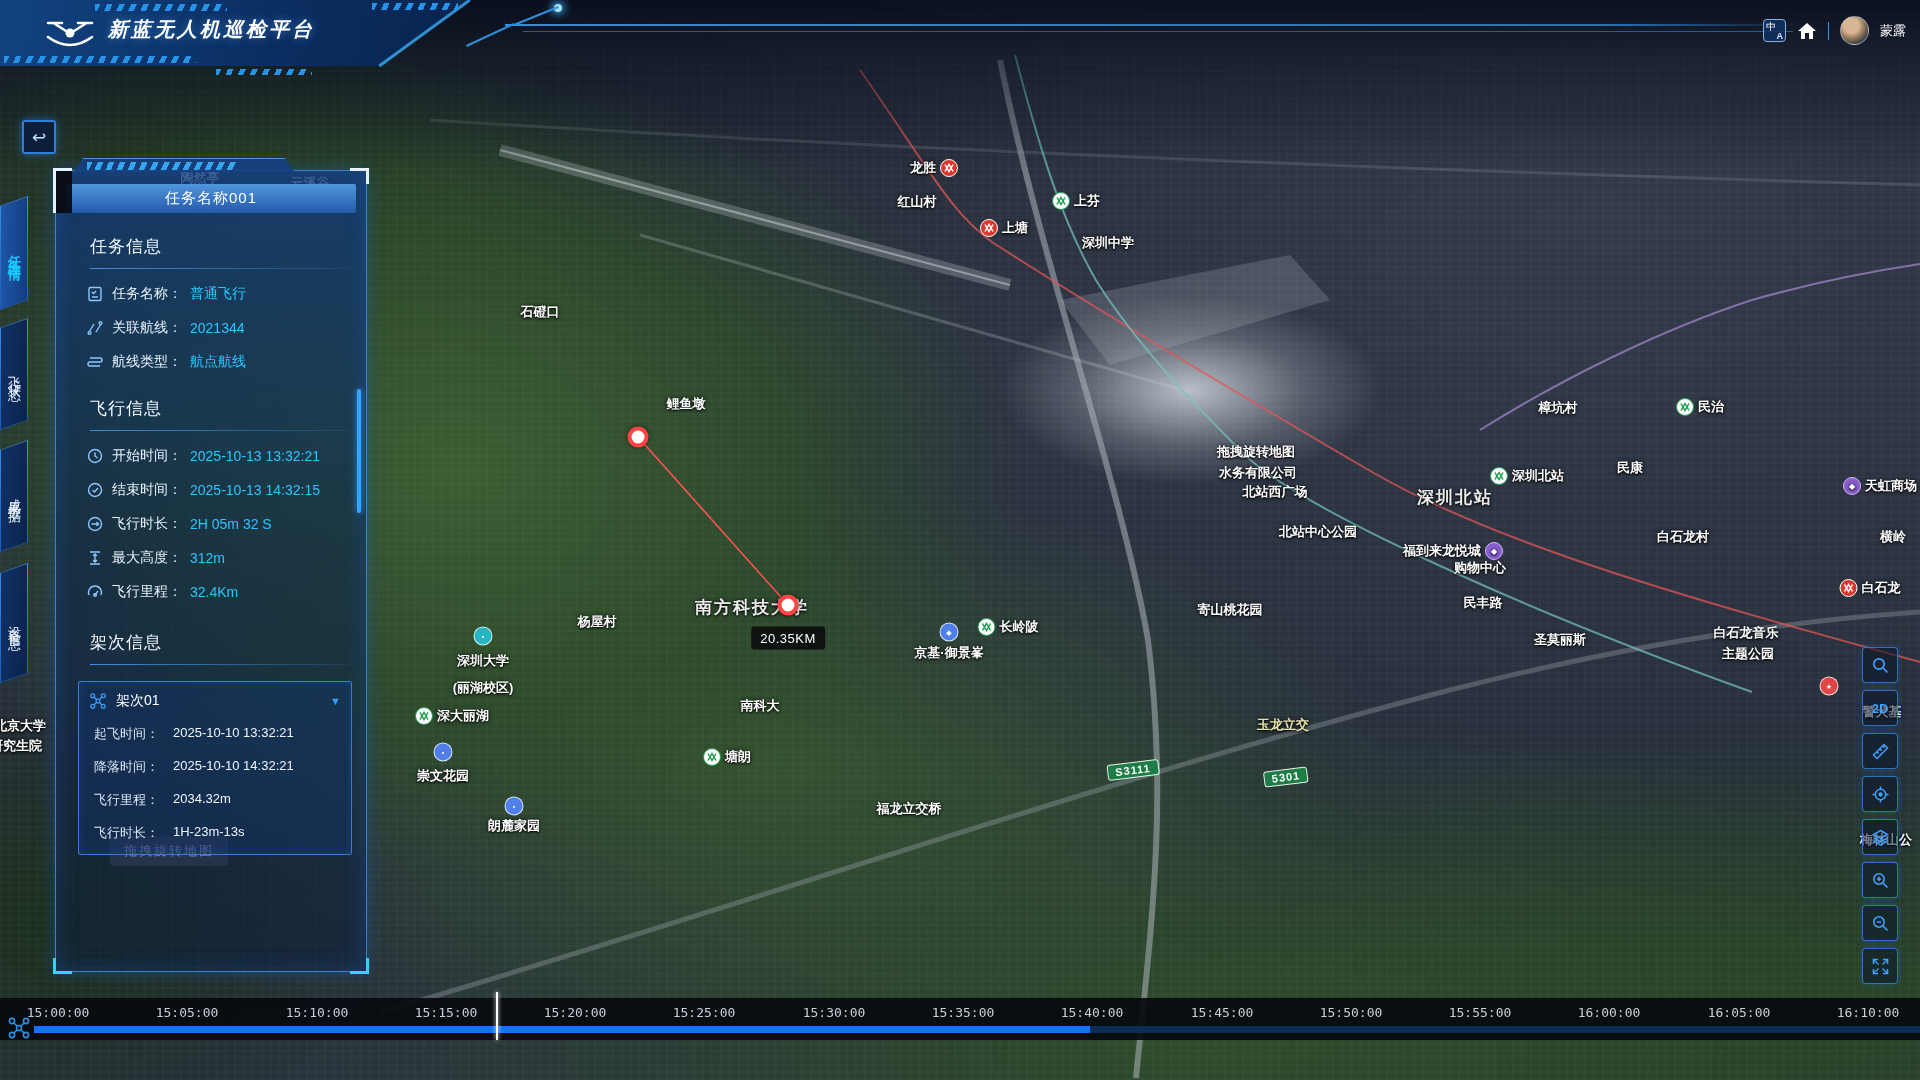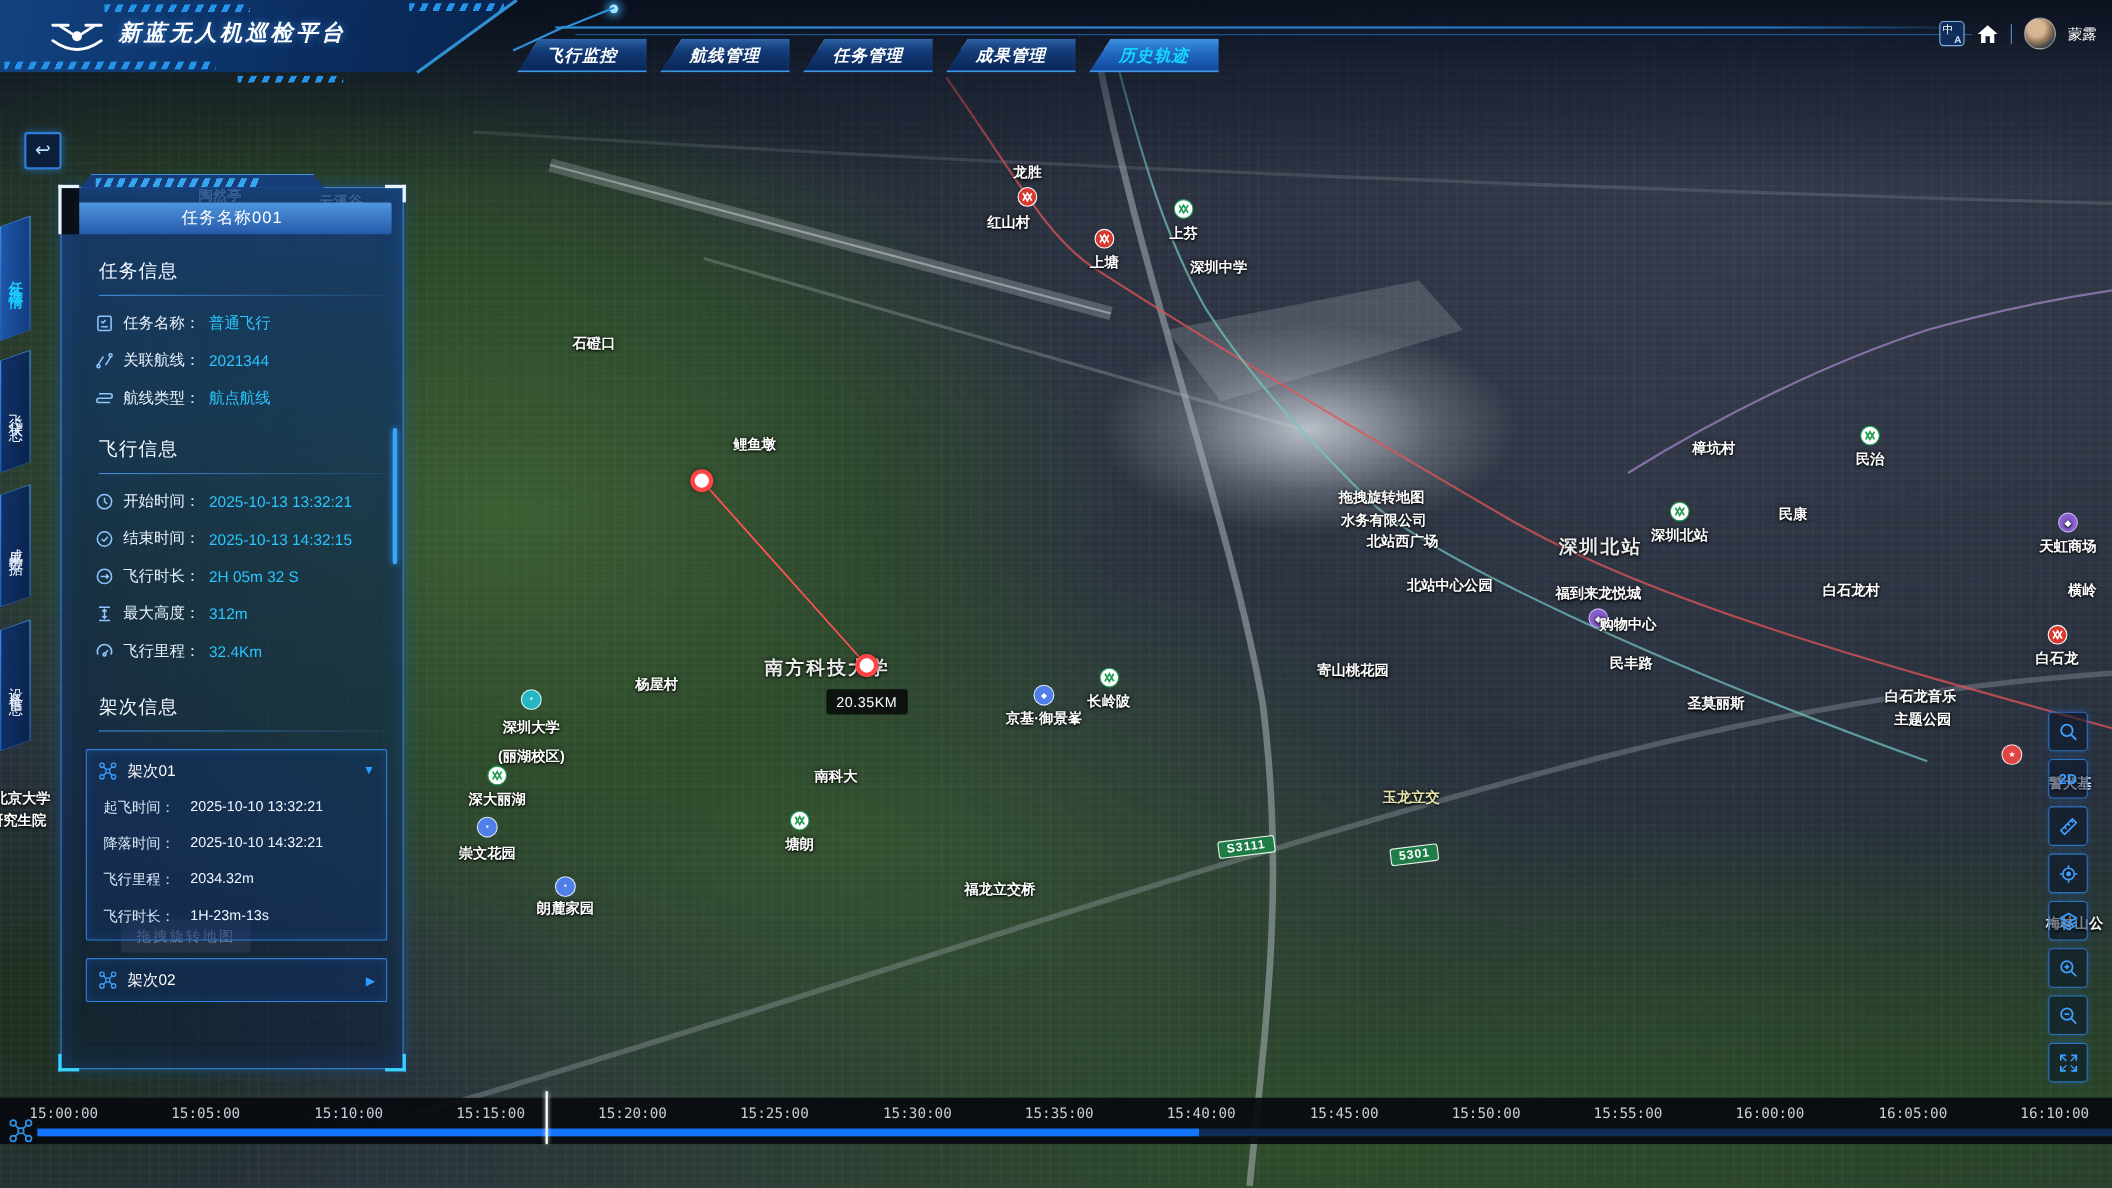--- a/index.html
+++ b/index.html
@@ -17,21 +17,21 @@
     radial-gradient(ellipse 520px 240px at 160px 150px, rgba(34,52,34,.8), transparent 100%),
     radial-gradient(ellipse 1300px 560px at 1600px 220px, rgba(54,60,76,.9), transparent 100%),
     linear-gradient(180deg, rgba(24,30,42,.95), rgba(34,42,54,.55) 35%, rgba(38,46,58,.35));}
   .map-noise{position:absolute;inset:0;background:
     repeating-linear-gradient(0deg, rgba(255,255,255,.02) 0 2px, transparent 2px 7px),
     repeating-linear-gradient(90deg, rgba(255,255,255,.018) 0 2px, transparent 2px 9px);}
   .map-vignette{position:absolute;inset:0;background:linear-gradient(180deg, rgba(6,12,26,.88), rgba(8,16,32,.5) 60px, transparent 170px);}
   svg.roads{position:absolute;inset:0;}
   .mlabel{position:absolute;transform:translate(-50%,-50%);display:flex;align-items:center;gap:4px;
     color:#fff;font-size:13px;font-weight:bold;white-space:nowrap;z-index:4;
-    text-shadow:0 1px 2px rgba(0,0,0,.95),0 0 4px rgba(0,0,0,.8);flex-direction:column;}
+    text-shadow:0 1px 2px rgba(0,0,0,.95),0 0 4px rgba(0,0,0,.8);}
   .mlabel.lg{font-size:17px;color:rgba(255,255,255,.92);letter-spacing:2px;}
   .mlabel.yel{color:#e7e3ad;}
   .mi{display:inline-flex;align-items:center;justify-content:center;width:16px;height:16px;border-radius:50%;flex:0 0 16px;}
   .mi svg{width:10px;height:10px;}
   .mi.mg{background:#fff;color:#1d9e4e;border:1px solid #1d9e4e;}
   .mi.mr{background:#d9382e;color:#fff;border:1px solid #fff;}
   .mi.pp{background:#8a5fd0;color:#fff;border:1px solid #c9b4ef;font-size:8px;}
   .pio{position:absolute;transform:translate(-50%,-50%);width:17px;height:17px;border-radius:50%;z-index:4;
     display:flex;align-items:center;justify-content:center;color:#fff;font-size:7px;border:1px solid rgba(255,255,255,.8);}
   .badge-road{position:absolute;transform:translate(-50%,-50%) rotate(-7deg);z-index:4;background:#1e7d46;border:1px solid #e8f2e8;
@@ -315,27 +315,20 @@
   <div class="logo-drone">
     <svg width="56" height="42" viewBox="0 0 56 42" fill="none" stroke="#fff" stroke-width="2.6" stroke-linecap="round">
       <path d="M6,12 h14 M36,12 h14"></path>
       <path d="M13,13 L24,20 M43,13 L32,20"></path>
       <circle cx="28" cy="22" r="4.5" fill="#fff" stroke="none"></circle>
       <path d="M6,26 Q28,42 50,26"></path>
     </svg>
   </div>
   <div class="logo-title">新蓝无人机巡检平台</div>
 
-  <div class="tabs">
-    <div class="tab">飞行监控</div>
-    <div class="tab">航线管理</div>
-    <div class="tab">任务管理</div>
-    <div class="tab">成果管理</div>
-    <div class="tab active">历史轨迹</div>
-  </div>
 
   <div class="usr">
     <div class="lang-badge">
       <span class="zh">中</span>
       <span class="en">A</span>
     </div>
     <div class="home-btn">
       <svg width="20" height="20" viewBox="0 0 20 20" fill="#fff">
           <path d="M10,2 L19,10 H16 V18 H12 V12 H8 V18 H4 V10 H1 Z"></path>
         </svg>
@@ -498,36 +491,20 @@
       <div class="srow">
         <span>飞行里程：</span>
         <span class="v">2034.32m</span>
         </div>
       <div class="srow">
         <span>飞行时长：</span>
         <span class="v">1H-23m-13s</span>
         </div>
     </div>
 
-    <div class="scard collapsed">
-      <div class="scard-h">
-        <span class="dri">
-          <svg width="18" height="18" viewBox="0 0 24 24" fill="none" stroke="currentColor" stroke-width="1.6">
-              <circle cx="5" cy="5" r="2.6"></circle>
-              <circle cx="19" cy="5" r="2.6"></circle>
-              <circle cx="5" cy="19" r="2.6"></circle>
-              <circle cx="19" cy="19" r="2.6"></circle>
-              <path d="M7,7 L10,10 M17,7 L14,10 M7,17 L10,14 M17,17 L14,14"></path>
-              <rect x="9.6" y="9.6" width="4.8" height="4.8" rx="1.4"></rect>
-            </svg>
-          </span>
-        <span>架次02</span>
-        <span class="caret">▶</span>
-      </div>
-    </div>
   </div>
 
   <div class="mtool" style="top:647px">
     <svg viewBox="0 0 19 19" fill="none" stroke="currentColor" stroke-width="1.7">
         <circle cx="8" cy="8" r="5.2"></circle>
         <path d="M12,12 L16.5,16.5"></path>
       </svg>
     </div>
   <div class="mtool" style="top:690px">
     <span class="t2d">2D</span>

